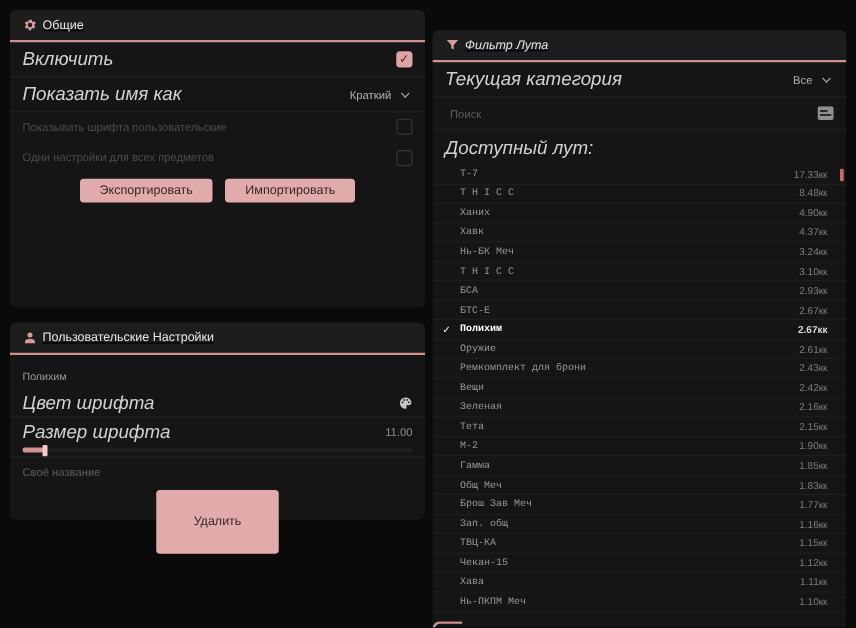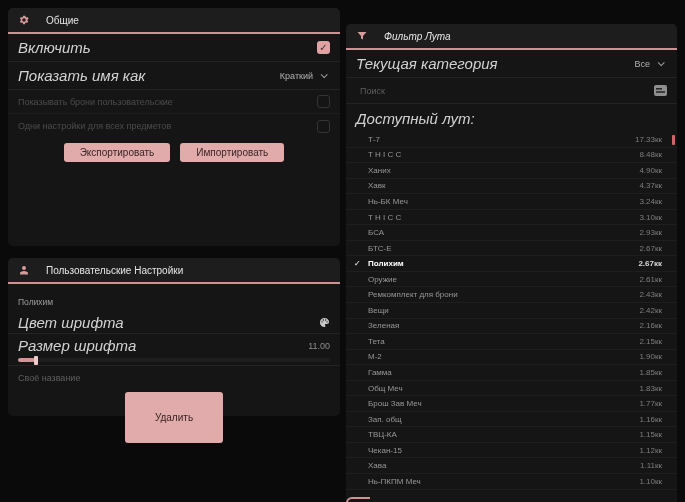--- a/index.html
+++ b/index.html
@@ -3,22 +3,22 @@
 <meta charset="utf-8">
 <style>
   * { margin:0; padding:0; box-sizing:border-box; }
   html,body { background:#080808; }
   #app {
     position:relative; width:685px; height:502px; overflow:hidden;
     background:#0a0a0a; font-family:"Liberation Sans", sans-serif;
   }
   .panel { position:absolute; background:#151515; border-radius:5px; }
   .panel-header {
-    display:flex; align-items:center; gap:16px; height:26px; padding:0 10px;
-    background:#1d1d1d; border-bottom:2px solid #cf9292; border-radius:5px 5px 0 0;
+    display:flex; align-items:center; gap:4px; height:26px; padding:0 10px;
+    background:#1d1d1d; border-bottom:2px solid #cf9292; border-radius:5px 5px 0 0;text-decoration:underline;
   }
   .panel-title { color:#e6e6e6; font-size:10px; }
   .row {
     display:flex; align-items:center; justify-content:space-between;
     padding:0 10px; border-bottom:1px solid #232323;
   }
   .lbl { color:#d2d2d2; font-size:15px;font-style:italic; }
   .lbl-dim { color:#4c4c4c; font-size:9px; }
   .checkbox-on {
     width:13px; height:13px; border-radius:3px; background:#dfa3a3;
@@ -46,21 +46,21 @@
     font-size:9px; font-family:inherit; width:220px;
   }
   input.text-field::placeholder { color:#5e5e5e; }
   .value-dim { color:#8c8c8c; font-size:9px; }
   
   #loot-list { position:absolute; left:0; top:108px; right:0; bottom:2px; }
   .loot-row {
     position:relative; display:flex; align-items:center; justify-content:space-between;
     height:15.56px; padding:0 15px 0 22px; border-bottom:1px solid #1e1e1e; cursor:pointer;
   }
-  .loot-name { color:#979797; font-size:8px; white-space:nowrap; }
+  .loot-name { color:#979797; font-size:8px; white-space:nowrap;font-family:Liberation Mono, monospace; }
   .loot-val  { color:#7e7e7e; font-size:8px; }
   .loot-row .check-glyph { display:none; position:absolute; left:8px; color:#ffffff; font-size:8px; }
   .loot-row.checked .check-glyph { display:block; }
   .loot-row.checked .loot-name { color:#ffffff; font-weight:bold; }
   .loot-row.checked .loot-val { color:#d8d8d8; font-weight:bold; }
   .list-scroll-thumb { position:absolute; right:2px; top:111px; width:3px; height:10px; background:#c96a6a; border-radius:1px; }
   .next-panel-hint {
     position:absolute; left:346px; top:497px; width:24px; height:6px;
     border-top:2px solid #cf9292; border-left:2px solid #cf9292; border-top-left-radius:7px;
   }
@@ -85,21 +85,21 @@
       <span class="checkbox-on">✓</span>
     </div>
     <div class="row" style="height:28px;gap:40px;">
       <span class="lbl">Показать имя как</span>
       <span class="dropdown">
         <span class="val">Краткий</span>
         <span class="chev"></span>
       </span>
     </div>
     <div class="row" style="height:24px; border-bottom:1px solid #1d1d1d;">
-      <span class="lbl-dim">Показывать брони пользовательские</span>
+      <span class="lbl-dim">Показывать шрифта пользовательские</span>
       <span class="checkbox-off"></span>
     </div>
     <div class="row" style="height:24px; border-bottom:none;">
       <span class="lbl-dim">Одни настройки для всех предметов</span>
       <span class="checkbox-off"></span>
     </div>
     <div class="btn-row" style="margin-top:5px;">
       <button class="btn">Экспортировать</button>
       <button class="btn">Импортировать</button>
     </div>

